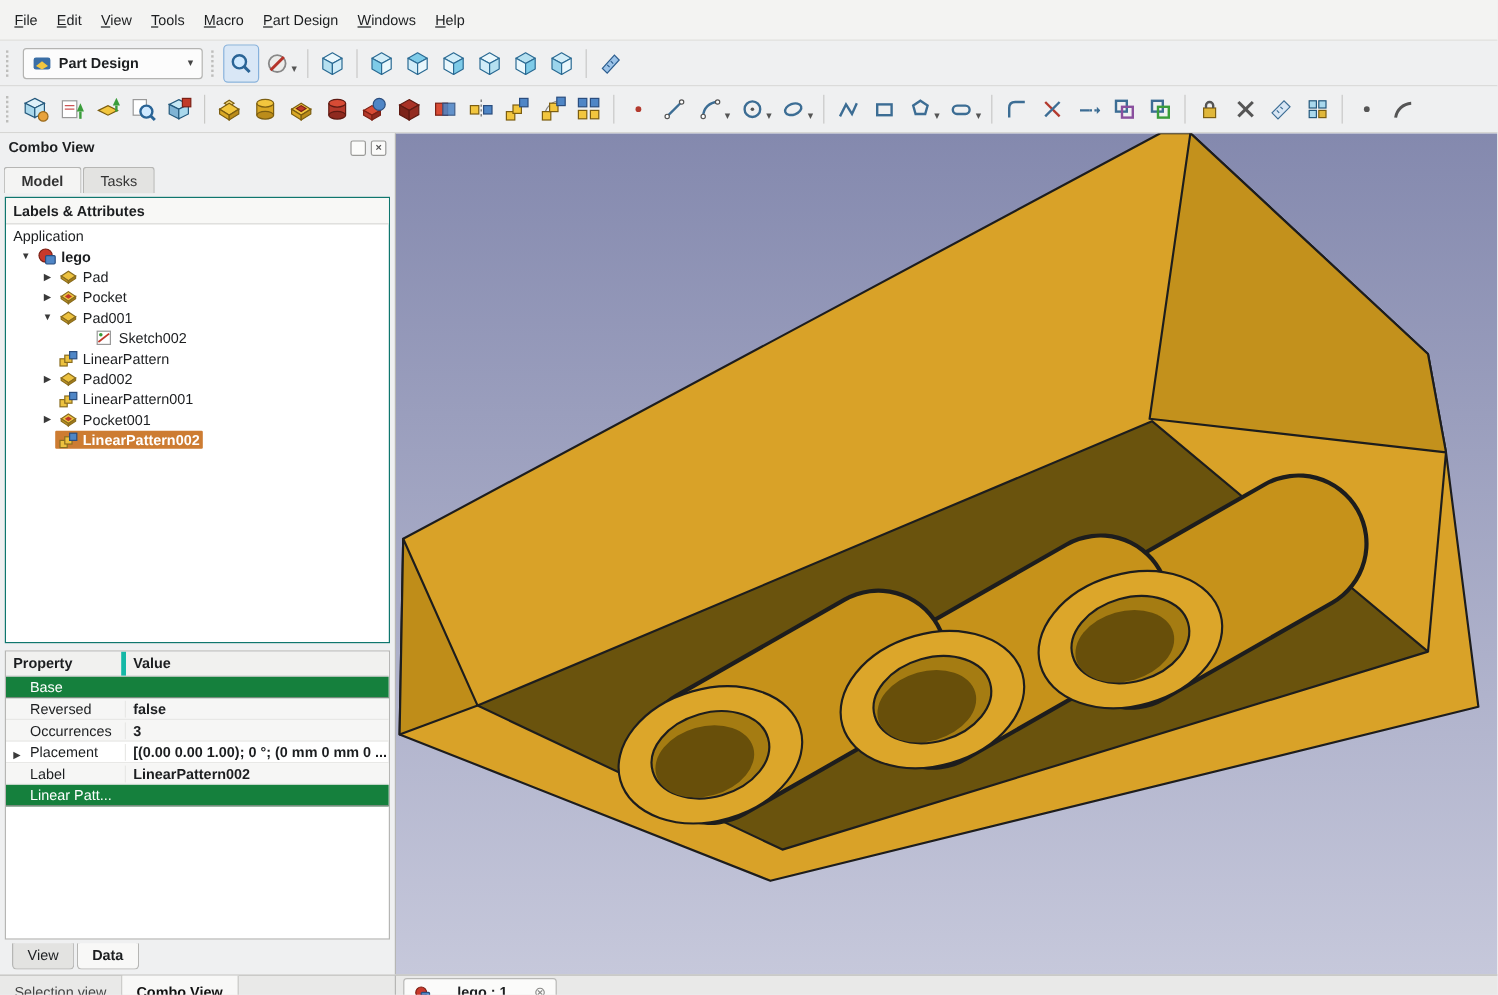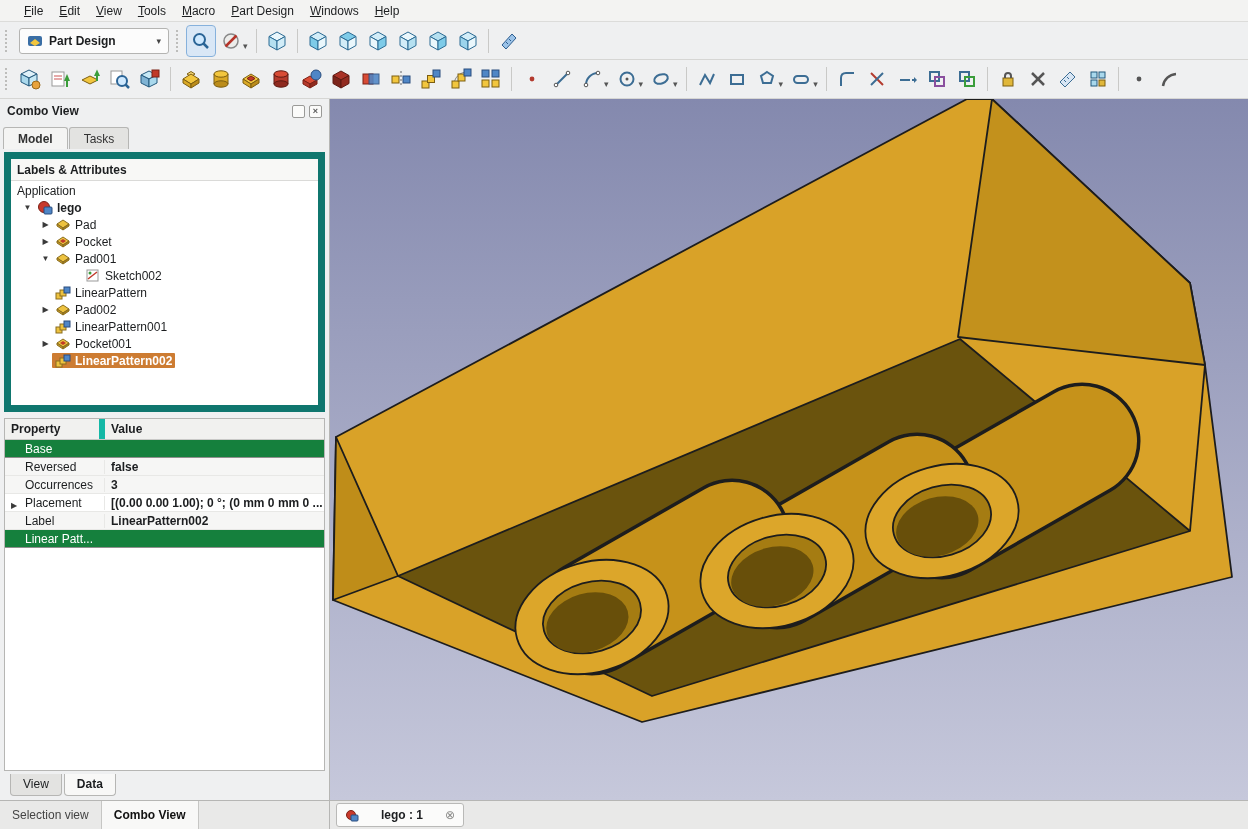--- a/index.html
+++ b/index.html
@@ -1,50 +1,50 @@
 <!DOCTYPE html>
 <html><head>
 <meta charset="utf-8">
 <style>
 *{margin:0;padding:0;box-sizing:border-box}
 html,body{width:1248px;height:829px;overflow:hidden}
 body{font-family:"Liberation Sans","DejaVu Sans",sans-serif;font-size:12px;color:#1c1e20;background:#eff0f1}
 u{text-decoration:underline}
-.menubar{height:22px;display:flex;align-items:center;padding:0 16px;background:#f3f3f2;border-bottom:1px solid #dcdcda}
+.menubar{height:34px;display:flex;align-items:center;padding:0 4px;background:#f3f3f2;border-bottom:1px solid #dcdcda}
 .menubar>span{padding:3px 8px;cursor:default}
 .toolbar{display:flex;align-items:center;background:#eff0f1;border-bottom:1px solid #d6d6d4;padding:0 2px}
 .tb1{height:38px}.tb2{height:39px}
 .grip{width:7px;height:22px;margin:0 3px;border-left:2px dotted #bdbdbb}
 .tbi{min-width:28px;height:30px;display:flex;align-items:center;justify-content:center;border-radius:3px;margin:0 1px}
 .tbi.active{background:#d9e7f6;outline:1px solid #86b1dc}
 .chev{font-size:9px;color:#555;margin:10px 3px 0 -3px}
 .sep{width:1px;height:24px;background:#c9c9c7;margin:0 5px}
 .wbsel{display:flex;align-items:center;gap:6px;height:26px;padding:0 7px;border:1px solid #b4b4b2;border-radius:3px;background:#fcfcfc;margin:0 4px;min-width:150px}
 .wbsel .chevd{margin-left:auto;font-size:9px;color:#444}
 .main{display:flex;height:701px}
 .left{width:330px;background:#eff0f1;border-right:1px solid #b6b6b4;display:flex;flex-direction:column}
 .ptitle{height:24px;display:flex;align-items:center;padding:0 7px;font-weight:bold}
 .winbtns{margin-left:auto;display:flex;gap:4px;align-items:center}
 .wbtn{width:13px;height:13px;border:1px solid #9a9a98;border-radius:2px;background:#fbfbfa;font-size:9px;line-height:11px;text-align:center;color:#555}
 .ctabs{display:flex;align-items:flex-end;height:26px;padding-left:3px}
 .ctab{padding:4px 14px 3px;border:1px solid #b6b6b4;border-bottom:none;border-radius:3px 3px 0 0;background:#e3e3e1;margin-right:1px;color:#333}
 .ctab.active{background:#f4f4f3;font-weight:bold}
-.treebox{height:260px;margin:3px 4px 0;border:7px solid #0f766e;background:#fff;display:flex;flex-direction:column}
+.treebox{height:372px;margin:3px 4px 0;border:1px solid #0f766e;background:#fff;display:flex;flex-direction:column}
 .theader{height:22px;background:#f8f8f6;border-bottom:1px solid #dadad8;display:flex;align-items:center;padding:0 6px;font-weight:bold}
 .tree{flex:1;padding-top:1px;overflow:hidden}
 .trow{display:flex;align-items:center;height:17px;white-space:nowrap}
 .trow .exp{width:13px;font-size:8px;color:#3a3a3a;text-align:center;flex:none}
 .ticon{flex:none;margin-right:4px}
 .hl{display:flex;align-items:center;padding:0 3px;border-radius:1px}
 .trow.selected .hl{background:#cd7c32;color:#fff;font-weight:bold}
 .d0{padding-left:6px}.d1{padding-left:10px}.d2{padding-left:28px}.d3{padding-left:58px}
 .trow.bold{font-weight:bold}
 .propbox{flex:1;margin:6px 4px 3px;border:1px solid #b6b6b4;background:#fff;display:flex;flex-direction:column;overflow:hidden}
 .phead{display:flex;height:21px;background:#f1f1ef;border-bottom:1px solid #c9c9c7;font-weight:bold}
-.phead .pc{width:100px;padding:3px 6px;border-right:6px solid #14b8a6}
+.phead .pc{width:100px;padding:3px 6px;border-right:4px solid #14b8a6}
 .phead .vc{flex:1;padding:3px 6px}
 .prow{display:flex;height:18px;border-bottom:1px solid #e8e8e6;align-items:center}
 .prow .pc{width:100px;padding:0 4px 0 20px;border-right:1px solid #e8e8e6;position:relative;overflow:hidden;white-space:nowrap}
 .prow .vc{flex:1;padding:0 6px;font-weight:bold;overflow:hidden;white-space:nowrap}
 .prow.alt{background:#f6f6f5}
 .prow.grp{background:#15803d;color:#fff;font-weight:normal;border-bottom-color:#8f8f8d}
 .prow.grp .gc{padding-left:20px}
 .pexp{position:absolute;left:6px;top:5px;font-size:8px;color:#3a3a3a}
 .btabs{height:26px;display:flex;align-items:flex-start;padding-left:10px}
 .btab{padding:3px 12px 4px;border:1px solid #b6b6b4;border-top:none;border-radius:0 0 4px 4px;background:#e3e3e1;margin-right:2px}

